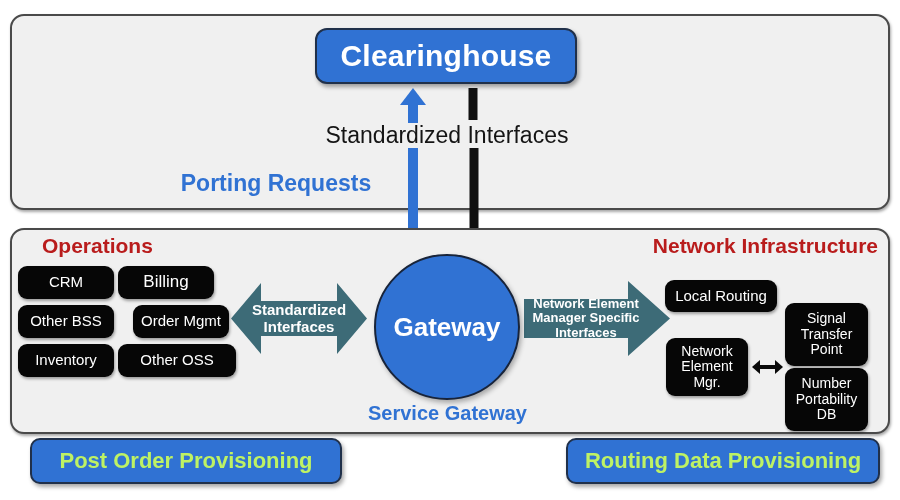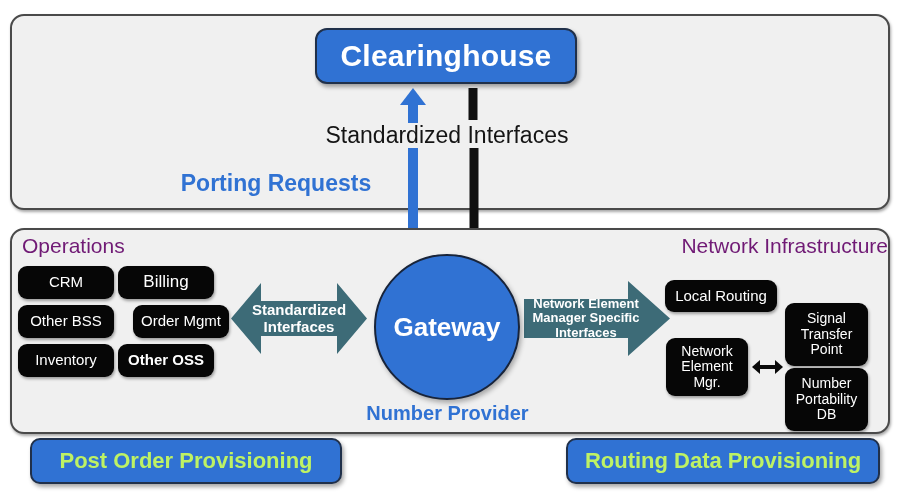--- a/index.html
+++ b/index.html
@@ -67,40 +67,40 @@
   #arrow-black-top{left:461px;top:88px;width:24px;height:34px;}
   #arrow-black-top .shaft{top:0;width:9px;height:32px;background:#101010;}
 
   
   #arrow-black-down{left:461px;top:148px;width:26px;height:112px;}
   #arrow-black-down .shaft{top:0;width:9px;height:96px;background:#101010;}
   #arrow-black-down .head{top:92px;border-left:12px solid transparent;border-right:12px solid transparent;border-top:20px solid #101010;}
 
   
   .section-title{
-    position:absolute;font-size:21px;font-weight:normal;color:#701a75;white-space:nowrap;
+    position:absolute;font-size:21px;font-weight:bold;color:#b91c1c;white-space:nowrap;margin-left:20px;
   }
   #title-operations{left:22px;top:234px;}
-  #title-network{right:12px;top:234px;}
+  #title-network{right:22px;top:234px;}
 
   
   .blk{
     position:absolute;background:#060606;border-radius:9px;
     display:flex;align-items:center;justify-content:center;text-align:center;
     color:#ffffff;box-sizing:border-box;line-height:1.1;
     box-shadow:1px 2px 3px rgba(0,0,0,.35);
   }
 
   
   #box-crm        {left:18px; top:266px;width:96px;height:33px;font-size:15px;}
   #box-billing    {left:118px;top:266px;width:96px;height:33px;font-size:17px;}
   #box-other-bss  {left:18px; top:305px;width:96px;height:33px;font-size:15px;}
   #box-order-mgmt {left:118px;top:305px;width:96px;height:33px;font-size:15px;margin-left:15px;}
   #box-inventory  {left:18px; top:344px;width:96px;height:33px;font-size:15px;}
-  #box-other-oss  {left:118px;top:344px;width:96px;height:33px;font-size:15px;font-weight:bold;}
+  #box-other-oss  {left:118px;top:344px;width:118px;height:33px;font-size:15px;}
 
   
   #box-local-db   {left:665px;top:280px;width:112px;height:32px;font-size:15px;}
   #box-nem        {left:666px;top:338px;width:82px; height:58px;font-size:14px;}
   #box-stp        {left:785px;top:303px;width:83px; height:63px;font-size:14px;}
   #box-npdb       {left:785px;top:368px;width:83px; height:63px;font-size:14px;}
 
   
   #arrow-nem{position:absolute;left:752px;top:360px;width:31px;height:14px;}
   #arrow-nem .bar{position:absolute;left:6px;top:5px;width:19px;height:4px;background:#0a0a0a;}
@@ -194,21 +194,21 @@
 
   <div class="teal-arrow" id="arrow-std-if">
     <svg width="136" height="83" viewBox="0 0 136 83">
       <polygon points="0,41.5 30,6 30,24 106,24 106,6 136,41.5 106,77 106,59 30,59 30,77" fill="#3d6b77"></polygon>
     </svg>
     <div class="cap">Standardized Interfaces</div>
   </div>
 
   <div id="gateway">Gateway</div>
 
-  <div id="service-provider">Number Provider</div>
+  <div id="service-provider">Service Gateway</div>
 
   <div class="teal-arrow" id="arrow-nems-if">
     <svg width="146" height="83" viewBox="0 0 146 83">
       <polygon points="0,22 104,22 104,4 146,41.5 104,79 104,61 0,61" fill="#3d6b77"></polygon>
     </svg>
     <div class="cap">Network Element Manager Specific Interfaces</div>
   </div>
 
   <div class="blk" id="box-local-db">Local Routing</div>
   <div class="blk" id="box-nem">Network Element Mgr.</div>

